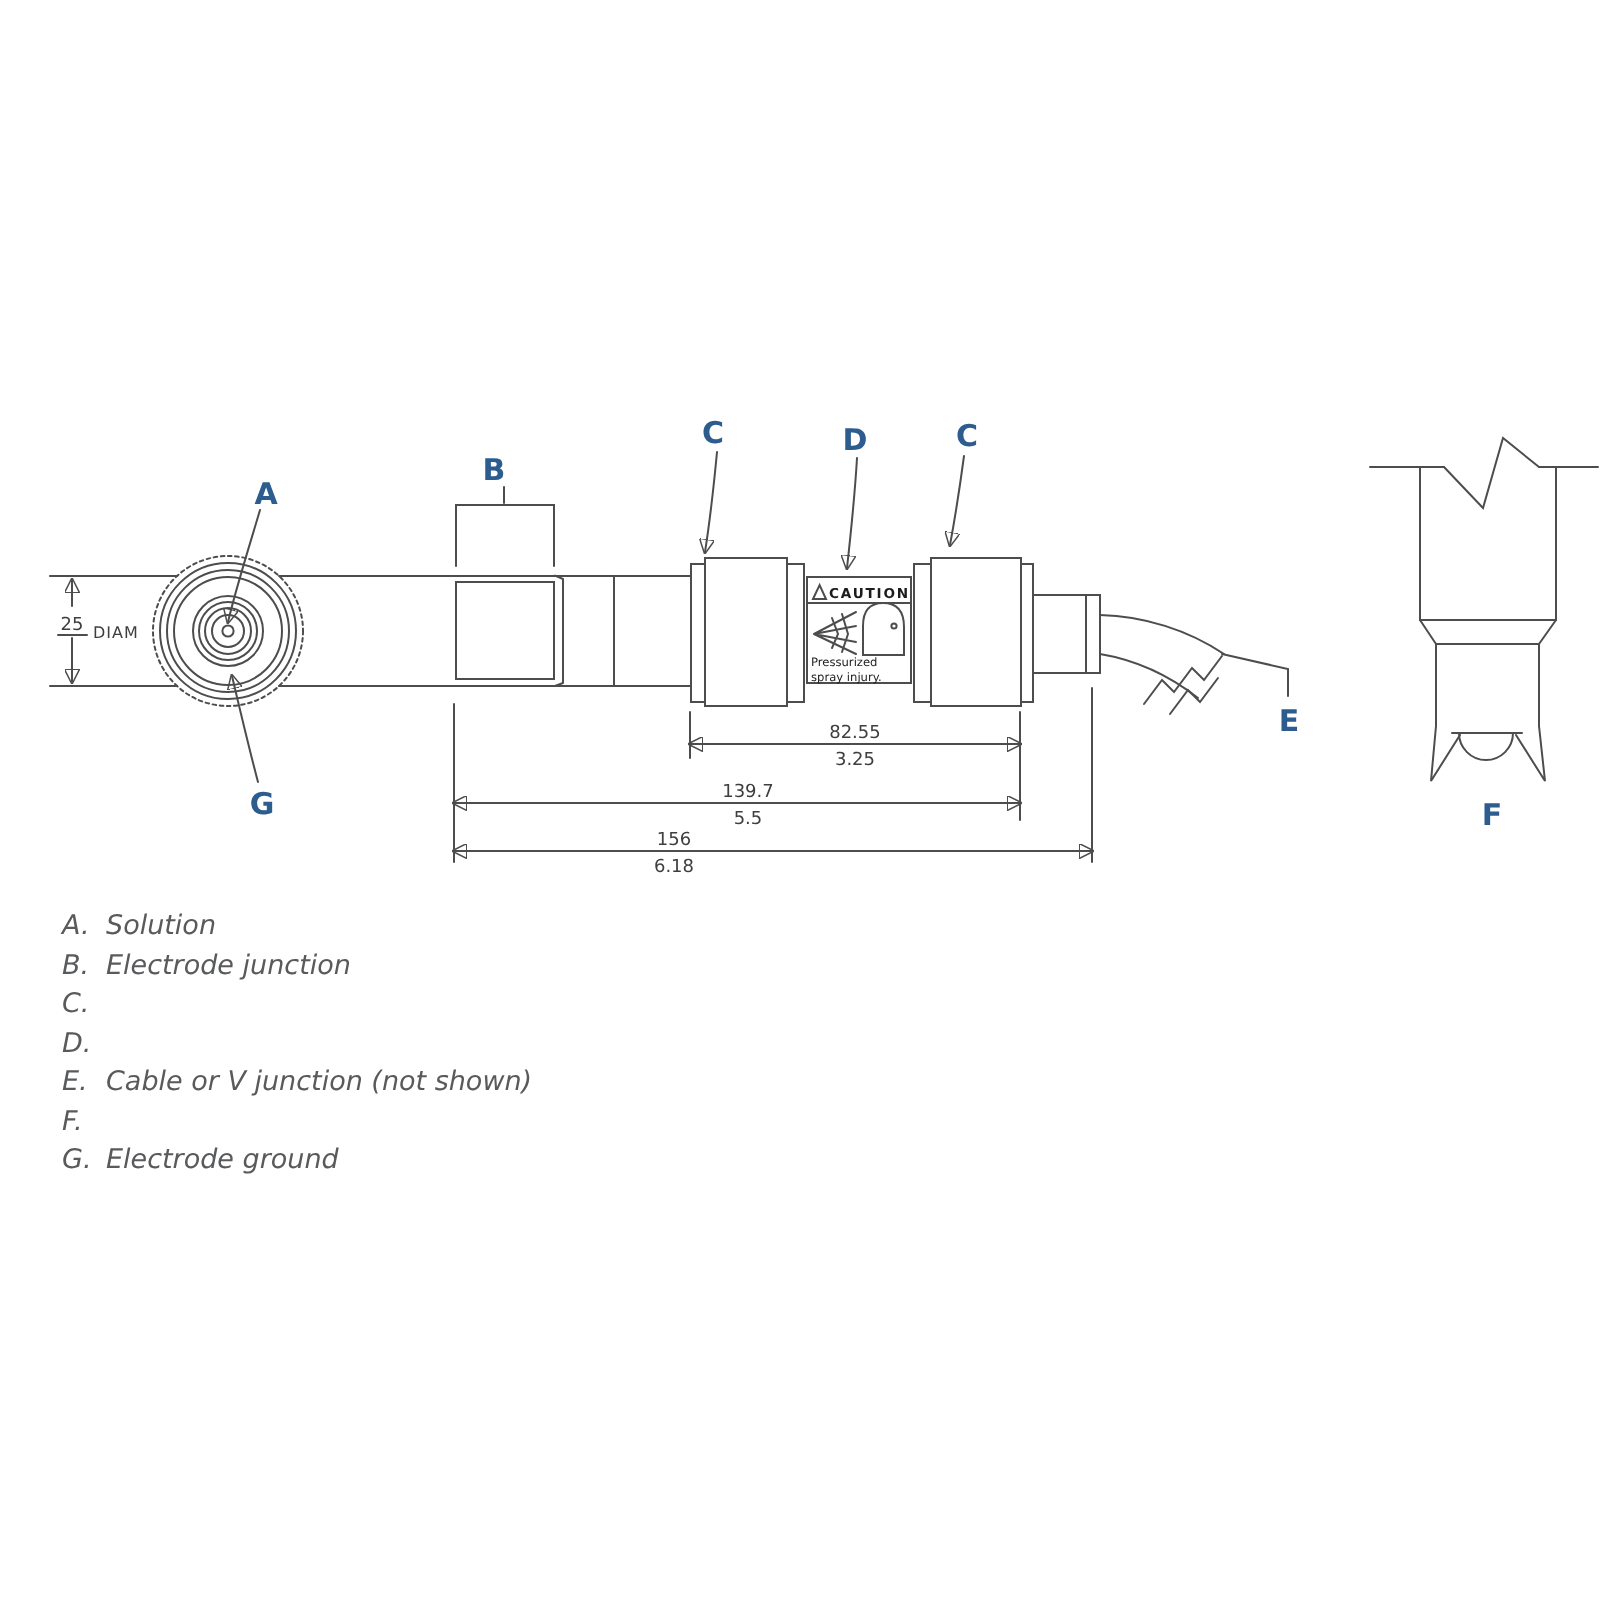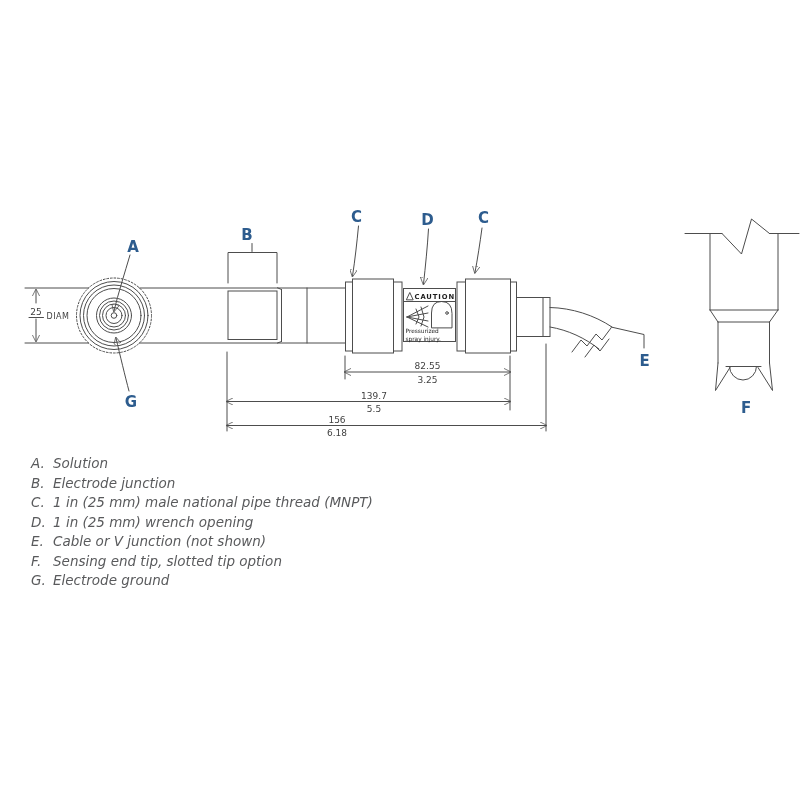--- a/index.html
+++ b/index.html
@@ -176,33 +176,30 @@
     <div class="legend-row">
       <span class="legend-key">A.</span>
       <span class="legend-text">Solution</span>
     </div>
     <div class="legend-row">
       <span class="legend-key">B.</span>
       <span class="legend-text">Electrode junction</span>
     </div>
     <div class="legend-row">
       <span class="legend-key">C.</span>
-      <span class="legend-text">1 in (25 mm) male national pipe thread (MNPT)</span>
     </div>
     <div class="legend-row">
       <span class="legend-key">D.</span>
-      <span class="legend-text">1 in (25 mm) wrench opening</span>
     </div>
     <div class="legend-row">
       <span class="legend-key">E.</span>
       <span class="legend-text">Cable or V junction (not shown)</span>
     </div>
     <div class="legend-row">
       <span class="legend-key">F.</span>
-      <span class="legend-text">Sensing end tip, slotted tip option</span>
     </div>
     <div class="legend-row">
       <span class="legend-key">G.</span>
       <span class="legend-text">Electrode ground</span>
     </div>
   </div>
 
 </div>
 
 </body></html>

